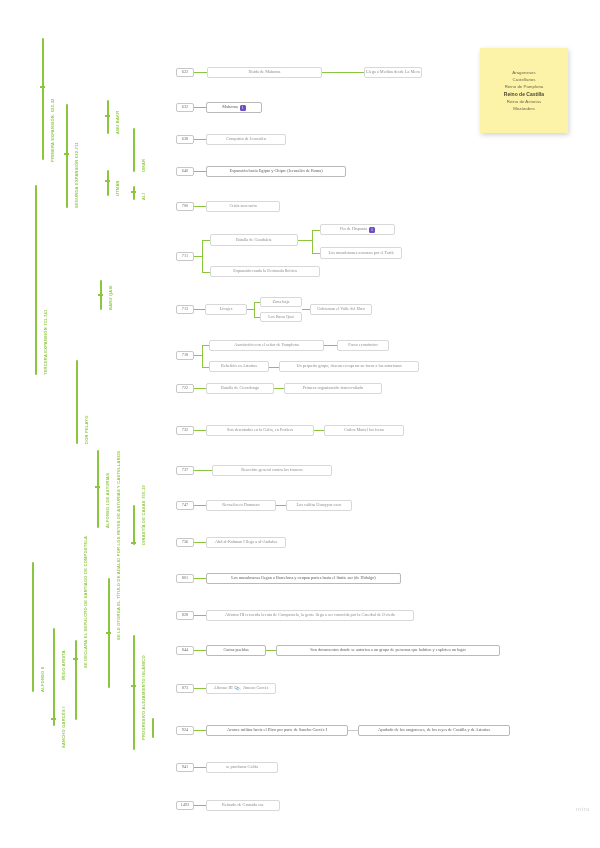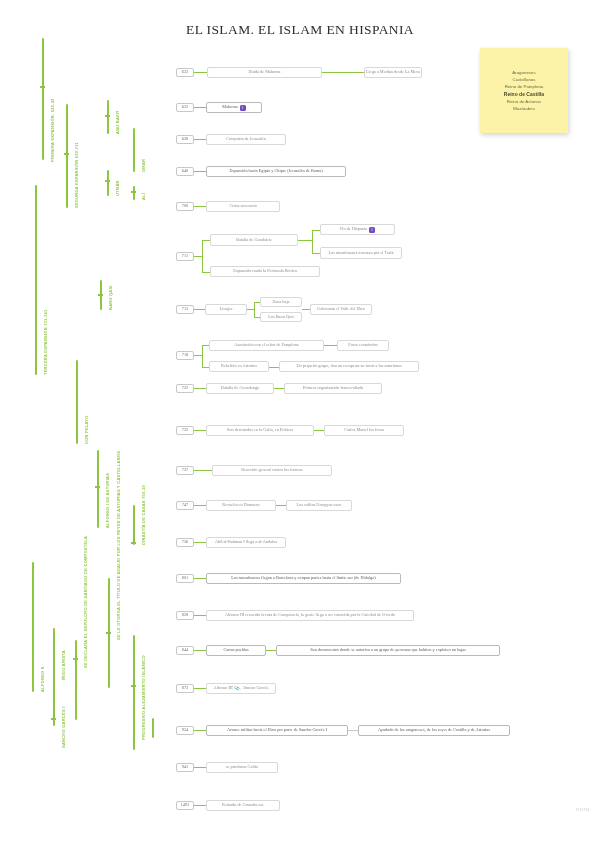--- a/index.html
+++ b/index.html
@@ -131,21 +131,20 @@
     font-size:6px;
     color:#cfcfcf;
     letter-spacing:.6px;
   }
 </style>
 </head>
 <body>
 
 <div id="board">
 
-  <div class="page-title">EL ISLAM. EL ISLAM EN HISPANIA</div>
 
   <div class="sticky">
     <div class="sline">Aragoneses</div>
     <div class="sline">Castellanos</div>
     <div class="sline">Reino de Pamplona</div>
     <div class="sline bold">Reino de Castilla</div>
     <div class="sline">Reino de Asturias</div>
     <div class="sline">Mozárabes</div>
   </div>
 

